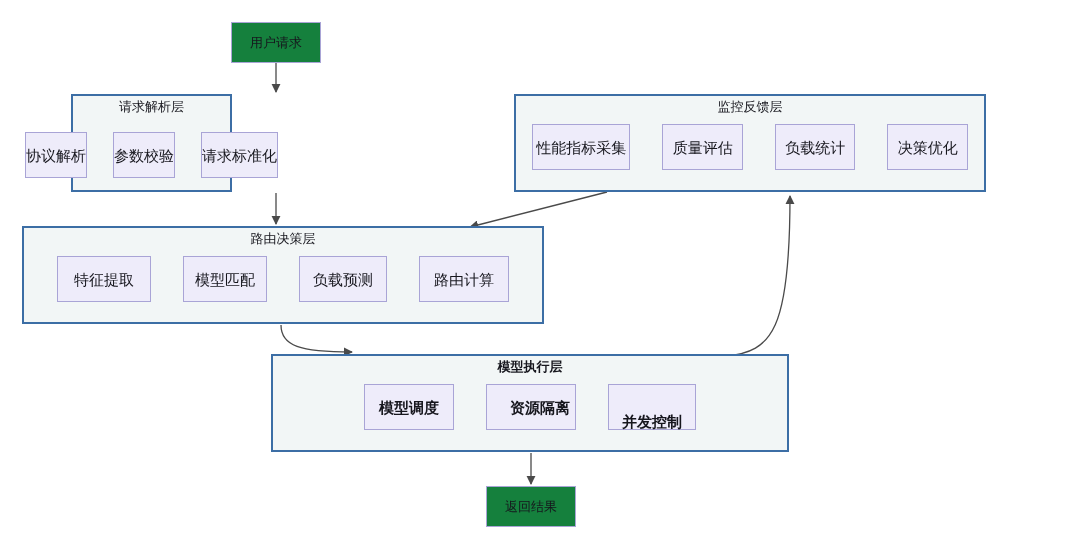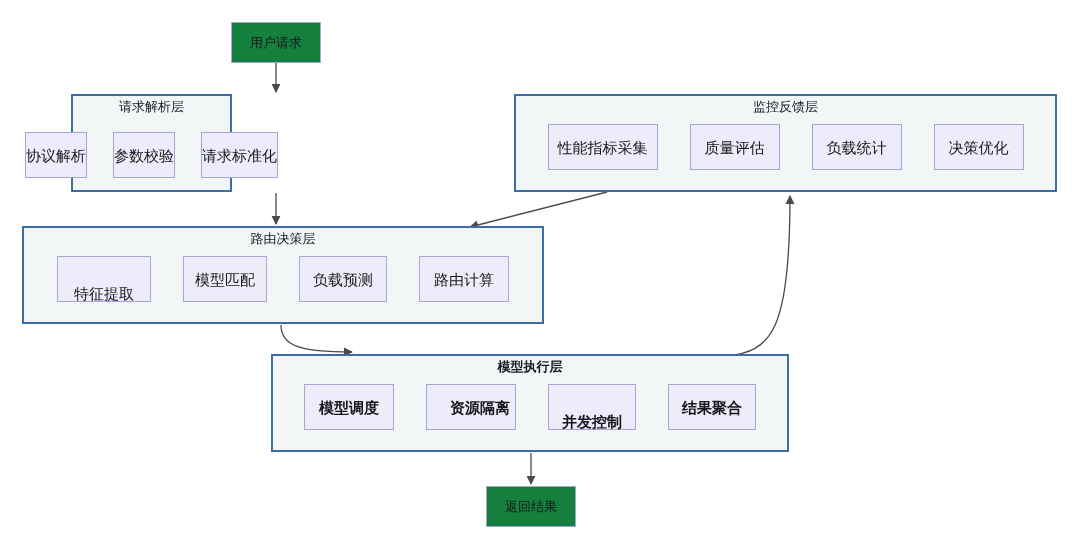--- a/index.html
+++ b/index.html
@@ -81,21 +81,21 @@
     align-items: center;
     justify-content: center;
     font-size: 13px;
     color: #16161d;
     white-space: nowrap;
     z-index: 3;
   }
 
   
   #layer-parse   { left: 71px;  top: 94px;  width: 161px; height: 0; }
-  #layer-monitor { left: 514px; top: 94px;  width: 543px; height: 98px; }
+  #layer-monitor { left: 514px; top: 94px;  width: 472px; height: 98px; }
   #layer-route   { left: 22px;  top: 226px; width: 522px; height: 98px; }
   #layer-exec    { left: 271px; top: 354px; width: 518px; height: 98px; font-weight: bold; }
 
   #box-request { left: 231px; top: 22px;  width: 90px; height: 41px; }
   #box-result  { left: 486px; top: 486px; width: 90px; height: 41px; }
 </style>
 </head>
 <body>
 
 <div id="canvas">
@@ -153,21 +153,21 @@
       </div>
       <div class="node" style="width:90px; margin:0 16px;">
         <span>决策优化</span>
       </div>
     </div>
   </div>
 
   <div class="layer" id="layer-route">
     <div class="layer-title">路由决策层</div>
     <div class="layer-items">
-      <div class="node" style="width:94px; margin:0 16px;align-items:flex-end;">
+      <div class="node" style="width:94px; margin:0 16px;">
         <span>特征提取</span>
       </div>
       <div class="node" style="width:84px; margin:0 16px;">
         <span>模型匹配</span>
       </div>
       <div class="node" style="width:88px; margin:0 16px;">
         <span>负载预测</span>
       </div>
       <div class="node" style="width:90px; margin:0 16px;">
         <span>路由计算</span>
@@ -180,23 +180,20 @@
     <div class="layer-items">
       <div class="node" style="width:90px; margin:0 16px;">
         <span>模型调度</span>
       </div>
       <div class="node" style="width:90px; margin:0 16px;padding-left:18px;">
         <span>资源隔离</span>
       </div>
       <div class="node" style="width:88px; margin:0 16px;align-items:flex-end;">
         <span>并发控制</span>
       </div>
-      <div class="node" style="width:88px; margin:0 16px;">
-        <span>结果聚合</span>
-      </div>
     </div>
   </div>
 
   <div class="terminal" id="box-result">
     <span>返回结果</span>
   </div>
 
 </div>
 
 </body></html>

